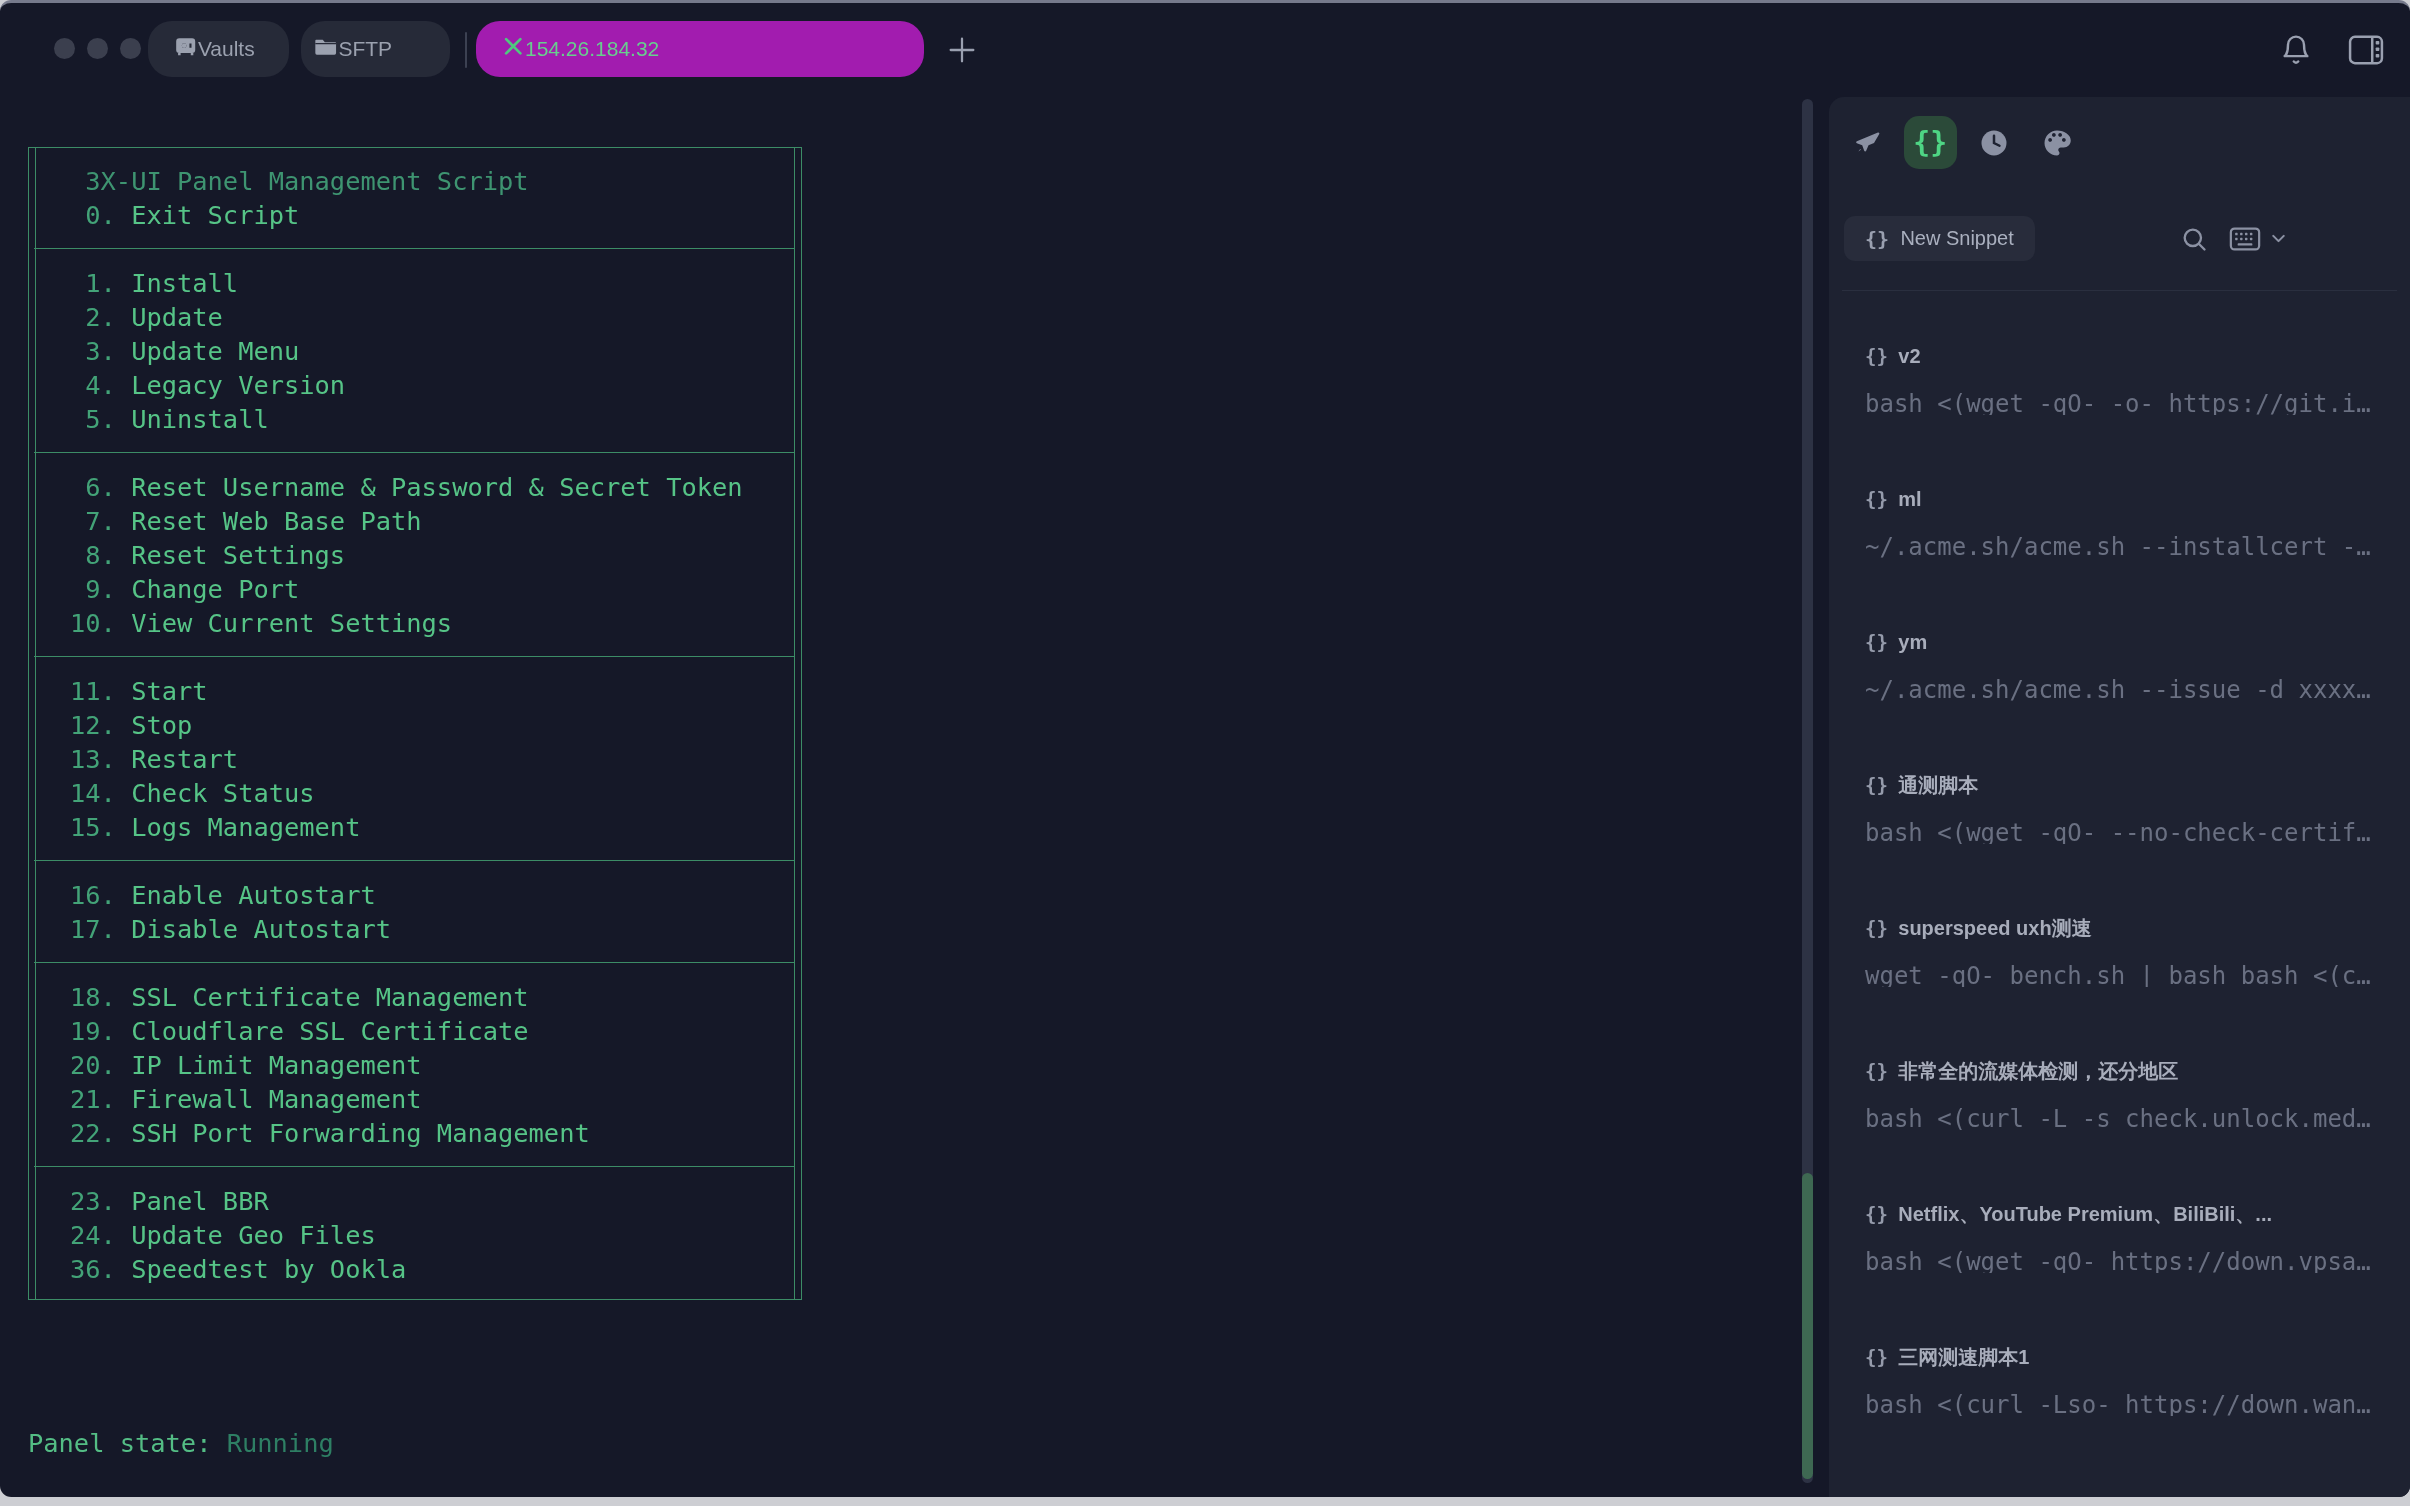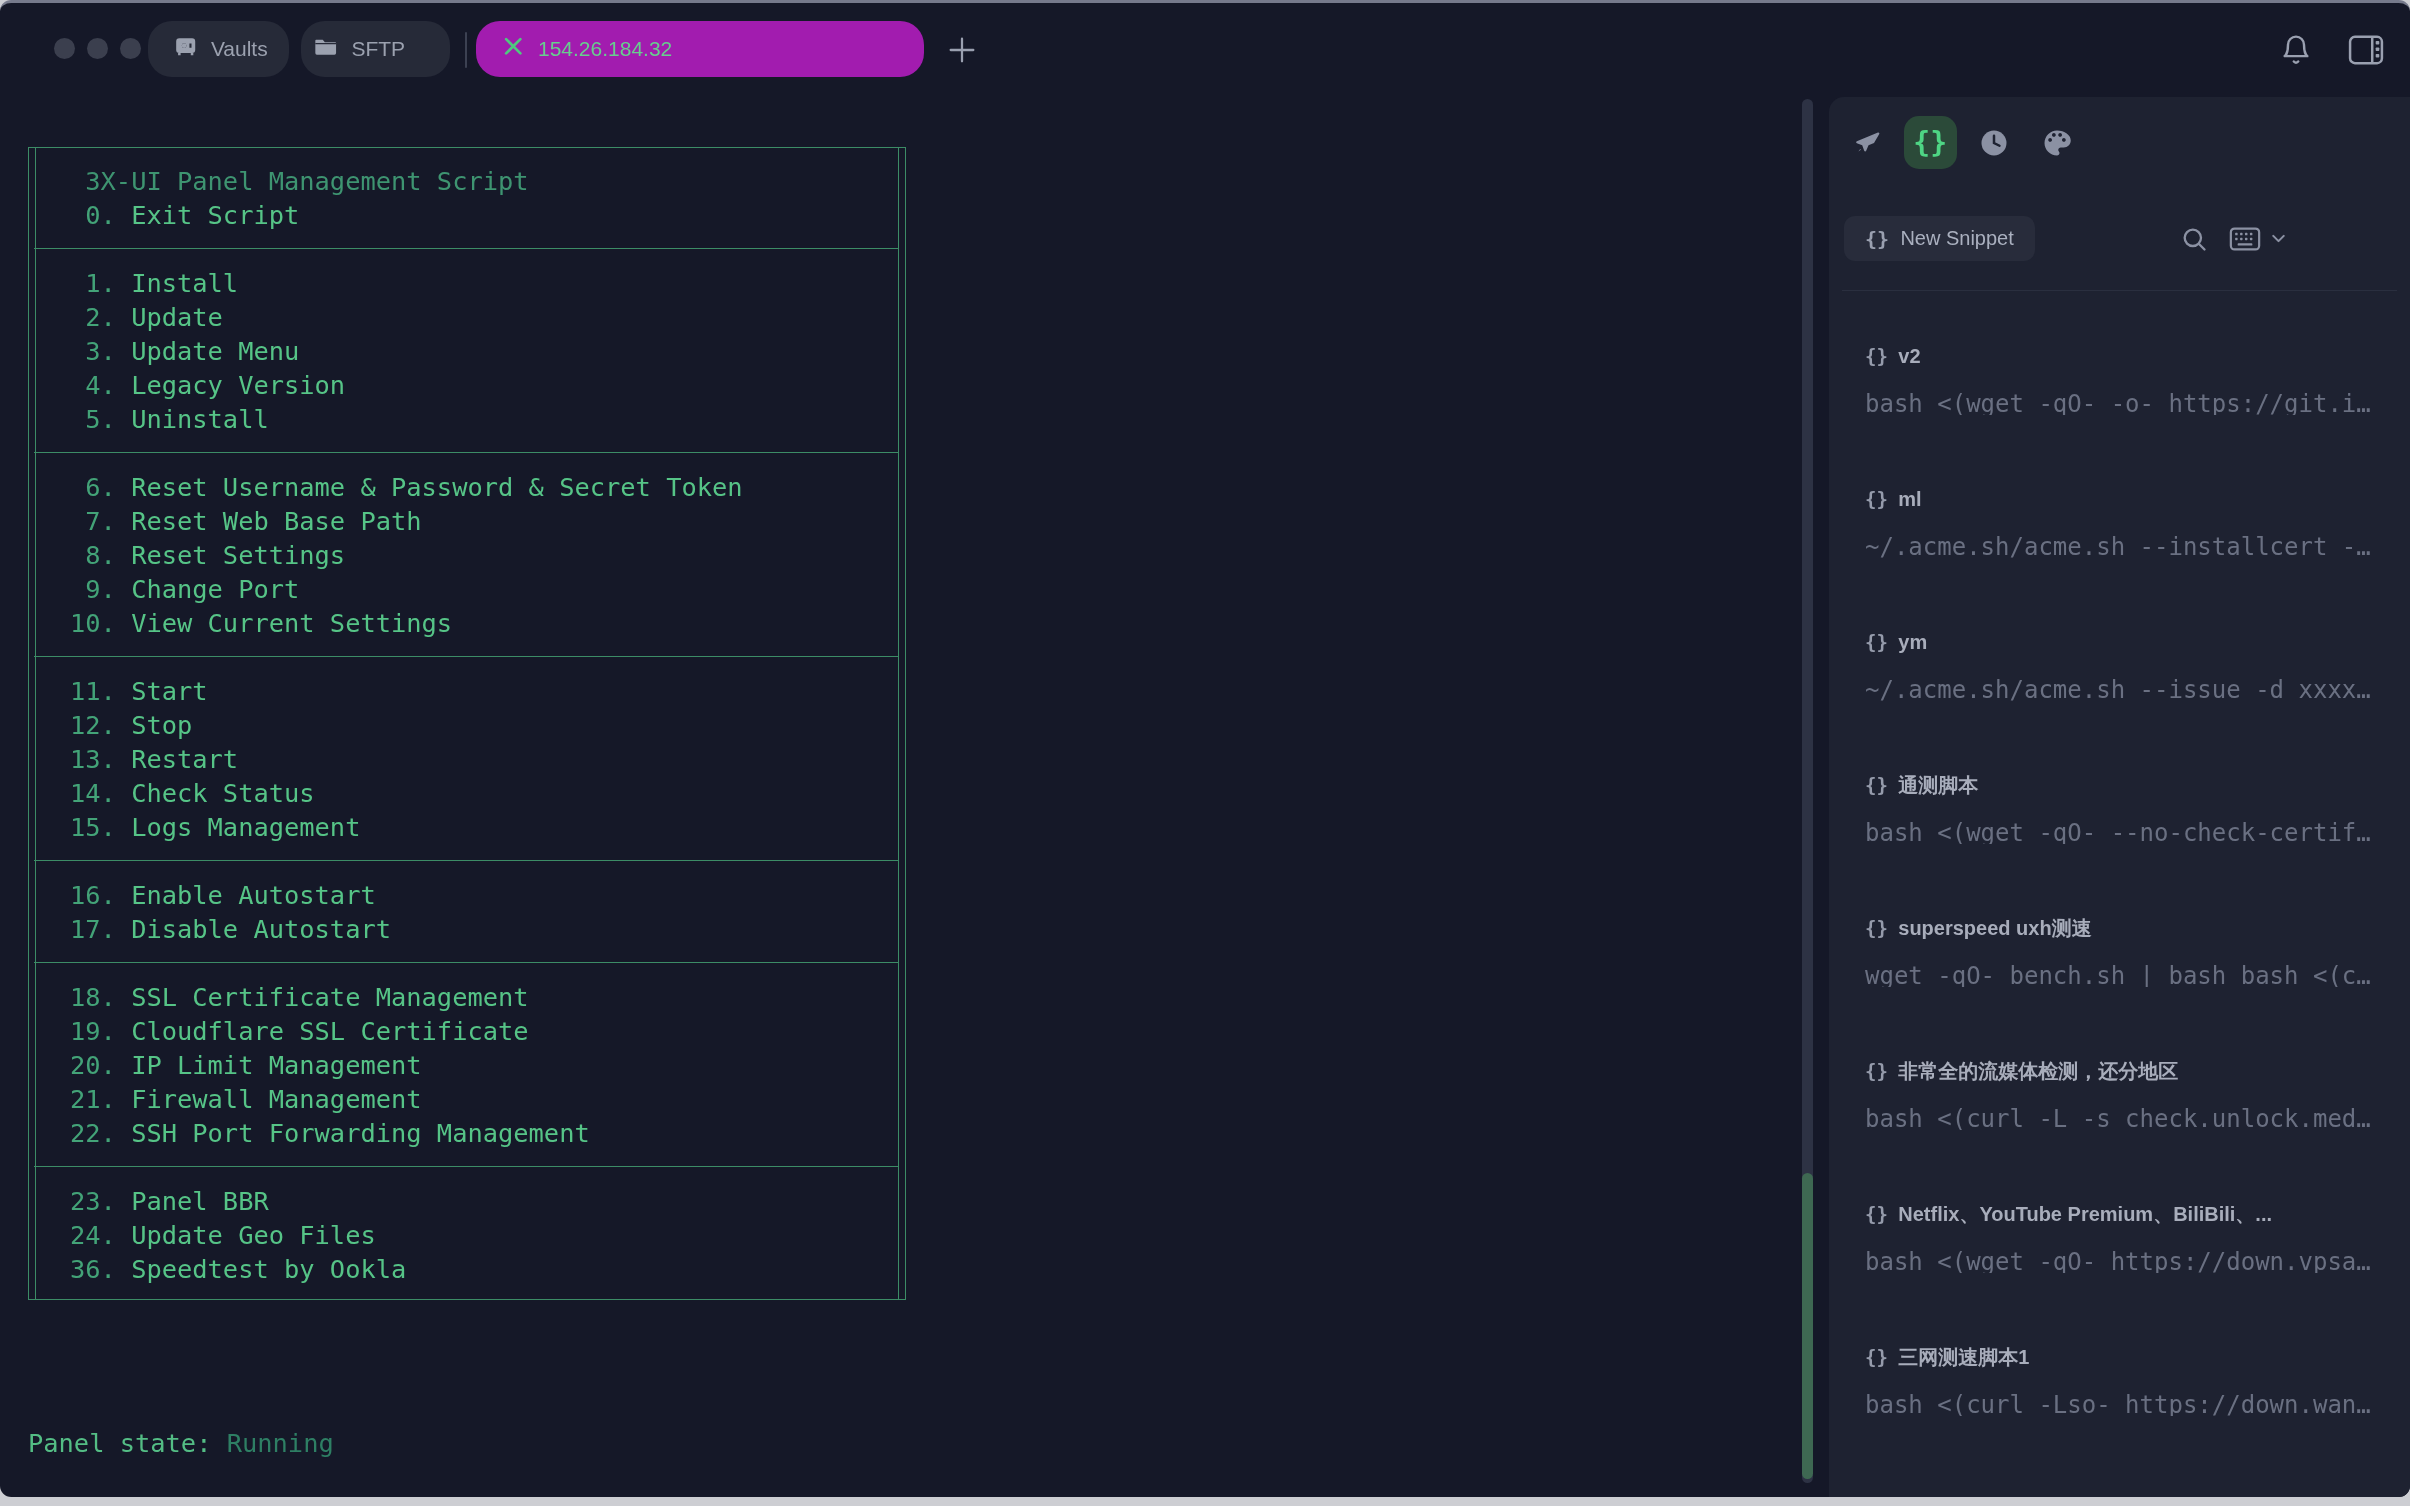--- a/index.html
+++ b/index.html
@@ -5,30 +5,30 @@
   html,body{margin:0;padding:0;width:2411px;height:1507px;overflow:hidden;
     background:#cdced3;font-family:"Liberation Sans",sans-serif;}
   .window{position:absolute;left:0;top:0;right:0;bottom:9.4px;background:#151828;
     border-radius:11.3px;border-top:3.8px solid #767a8c;overflow:hidden;}
 
   
   .topbar{position:absolute;left:0;top:0;right:0;height:94px;}
   .traffic{position:absolute;top:35px;width:21px;height:21px;border-radius:50%;background:#3b3f4e;}
   .t1{left:54px}.t2{left:87px}.t3{left:120px}
   .tab{position:absolute;top:18px;height:56px;border-radius:24px;background:#262a38;
-    display:flex;align-items:center;gap:13px;padding:0 0 0 24.5px;box-sizing:border-box;
+    display:flex;align-items:center;padding:0 0 0 24.5px;box-sizing:border-box;
     color:#9ba1af;font-size:21px;}
   .tab svg{flex:0 0 auto}
   .tab-divider{position:absolute;left:465px;top:29px;width:1.9px;height:36px;background:#3c4152;border-radius:0.9px;}
   .tab.active{background:#a21caf;color:#68ce8e;}
   .plus{position:absolute;left:945px;top:30px;width:34px;height:34px;color:#9aa0b0;}
   .topbar-right{position:absolute;right:26px;top:31px;display:flex;gap:36px;align-items:center;color:#9aa0b0;}
 
   
-  .term-box{position:absolute;left:28px;top:144px;width:878px;height:1153px;box-sizing:border-box;
+  .term-box{position:absolute;left:28px;top:144px;width:774px;height:1153px;box-sizing:border-box;
     border:1.9px solid #3c8c66;font-family:"DejaVu Sans Mono",monospace;font-size:25.4px;}
   .term-box::before{content:"";position:absolute;top:0;bottom:0;left:5.6px;right:5.6px;
     border-left:1.9px solid #3c8c66;border-right:1.9px solid #3c8c66;pointer-events:none;}
   .term-inner{position:absolute;inset:0;padding:16px 7.5px 0 41px;box-sizing:border-box;}
   .mtitle{line-height:34px;color:#3e9471;padding-left:1ch;white-space:pre;}
   .mline{line-height:34px;white-space:pre;}
   .mline .num{display:inline-block;width:3ch;text-align:right;color:#43a378;}
   .mline .lbl{margin-left:1ch;color:#56c487;}
   .msep{height:34px;position:relative;}
   .msep::after{content:"";position:absolute;left:-36px;right:-1.9px;top:16px;border-top:1.9px solid #3c8c66;}

